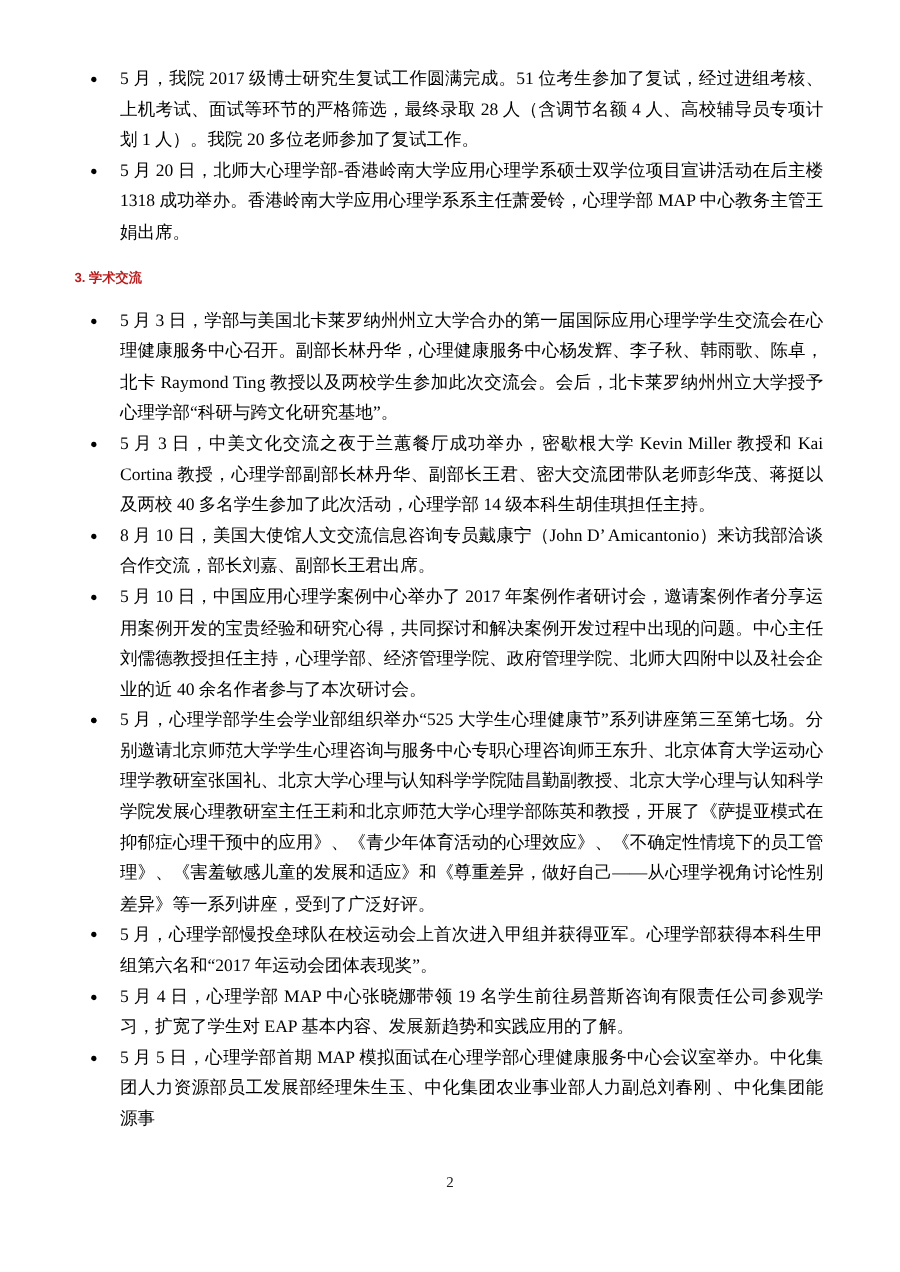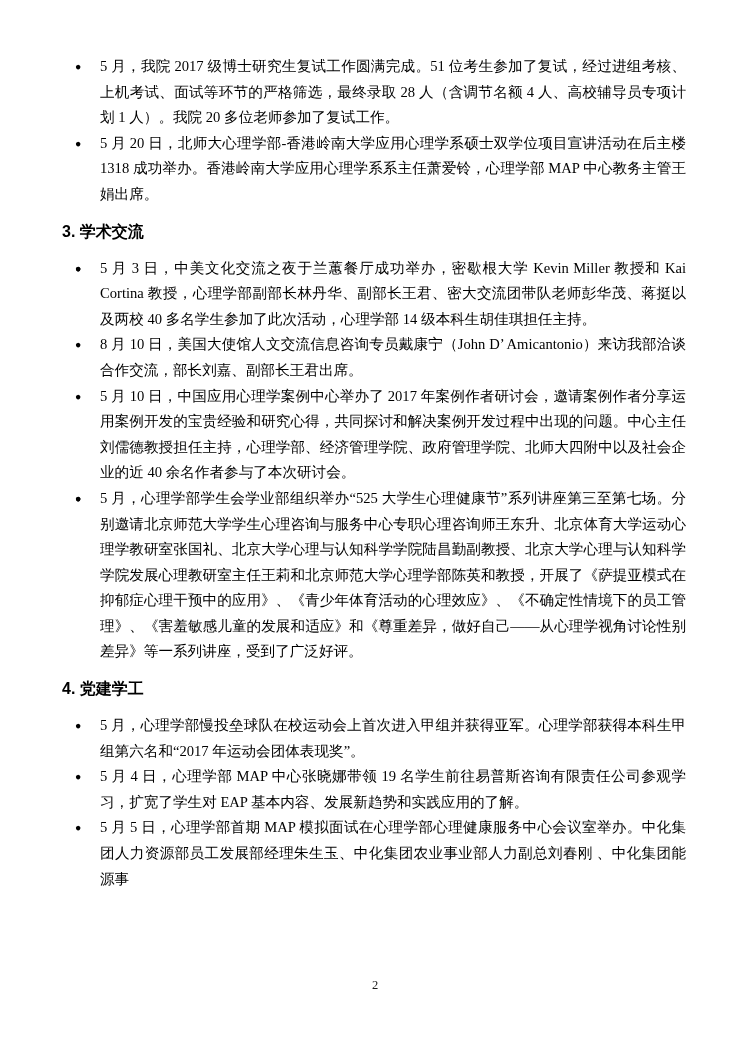--- a/index.html
+++ b/index.html
@@ -37,23 +37,23 @@
   }
   ul.bullets li .dot {
     position: absolute;
     left: 13px;
     top: 0;
     font-size: 10.5px;
     line-height: 25.6px;
   }
   h2.sec-heading {
     font-family: "Liberation Sans", "DejaVu Sans", sans-serif;
-    font-size: 16px;
+    font-size: 11px;
     font-weight: bold;
-    color: #000000;
+    color: #b91c1c;
     margin: 13px 0 13px 0;
     line-height: 22px;
   }
   .page-number {
     position: absolute;
     left: 0;
     right: 0;
     top: 978px;
     text-align: center;
     font-size: 12.5px;
@@ -67,29 +67,28 @@
   <div class="content">
 
     <ul class="bullets">
         <li><span class="dot">●</span><span>5 月，我院 2017 级博士研究生复试工作圆满完成。51 位考生参加了复试，经过进组考核、上机考试、面试等环节的严格筛选，最终录取 28 人（含调节名额 4 人、高校辅导员专项计划 1 人）。我院 20 多位老师参加了复试工作。</span></li>
         <li><span class="dot">●</span><span>5 月 20 日，北师大心理学部-香港岭南大学应用心理学系硕士双学位项目宣讲活动在后主楼 1318 成功举办。香港岭南大学应用心理学系系主任萧爱铃，心理学部 MAP 中心教务主管王娟出席。</span></li>
       </ul>
 
     <h2 class="sec-heading">3. 学术交流</h2>
 
     <ul class="bullets">
-        <li><span class="dot">●</span></li>
+        <li><span class="dot">●</span><span>5 月 3 日，学部与美国北卡莱罗纳州州立大学合办的第一届国际应用心理学学生交流会在心理健康服务中心召开。副部长林丹华，心理健康服务中心杨发辉、李子秋、韩雨歌、陈卓，北卡 Raymond Ting 教授以及两校学生参加此次交流会。会后，北卡莱罗纳州州立大学授予心理学部“科研与跨文化研究基地”。</span></li>
         <li><span class="dot">●</span><span>5 月 3 日，中美文化交流之夜于兰蕙餐厅成功举办，密歇根大学 Kevin Miller 教授和 Kai Cortina 教授，心理学部副部长林丹华、副部长王君、密大交流团带队老师彭华茂、蒋挺以及两校 40 多名学生参加了此次活动，心理学部 14 级本科生胡佳琪担任主持。</span></li>
         <li><span class="dot">●</span><span>8 月 10 日，美国大使馆人文交流信息咨询专员戴康宁（John D’ Amicantonio）来访我部洽谈合作交流，部长刘嘉、副部长王君出席。</span></li>
         <li><span class="dot">●</span><span>5 月 10 日，中国应用心理学案例中心举办了 2017 年案例作者研讨会，邀请案例作者分享运用案例开发的宝贵经验和研究心得，共同探讨和解决案例开发过程中出现的问题。中心主任刘儒德教授担任主持，心理学部、经济管理学院、政府管理学院、北师大四附中以及社会企业的近 40 余名作者参与了本次研讨会。</span></li>
         <li><span class="dot">●</span></li>
         <li><span class="dot">●</span><span>5 月，心理学部学生会学业部组织举办“525 大学生心理健康节”系列讲座第三至第七场。分别邀请北京师范大学学生心理咨询与服务中心专职心理咨询师王东升、北京体育大学运动心理学教研室张国礼、北京大学心理与认知科学学院陆昌勤副教授、北京大学心理与认知科学学院发展心理教研室主任王莉和北京师范大学心理学部陈英和教授，开展了《萨提亚模式在抑郁症心理干预中的应用》、《青少年体育活动的心理效应》、《不确定性情境下的员工管理》、《害羞敏感儿童的发展和适应》和《尊重差异，做好自己——从心理学视角讨论性别差异》等一系列讲座，受到了广泛好评。</span></li>
       </ul>
 
-    <h2 class="sec-heading">4. 党建学工</h2>
 
     <ul class="bullets">
         <li><span class="dot">●</span><span>5 月，心理学部慢投垒球队在校运动会上首次进入甲组并获得亚军。心理学部获得本科生甲组第六名和“2017 年运动会团体表现奖”。</span></li>
         <li><span class="dot">●</span><span>5 月 4 日，心理学部 MAP 中心张晓娜带领 19 名学生前往易普斯咨询有限责任公司参观学习，扩宽了学生对 EAP 基本内容、发展新趋势和实践应用的了解。</span></li>
         <li><span class="dot">●</span><span>5 月 5 日，心理学部首期 MAP 模拟面试在心理学部心理健康服务中心会议室举办。中化集团人力资源部员工发展部经理朱生玉、中化集团农业事业部人力副总刘春刚 、中化集团能源事</span></li>
       </ul>
 
   </div>
 
   <div class="page-number">2</div>

